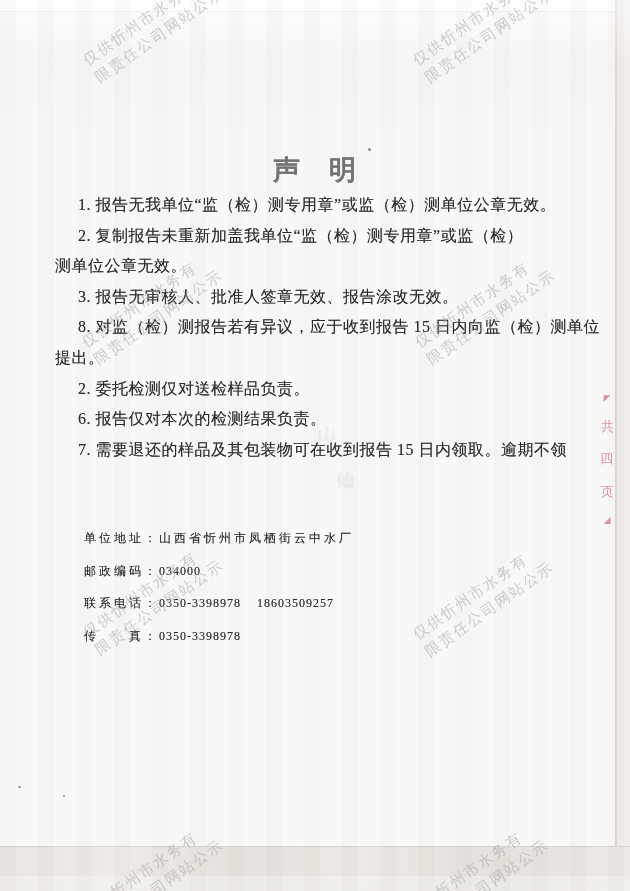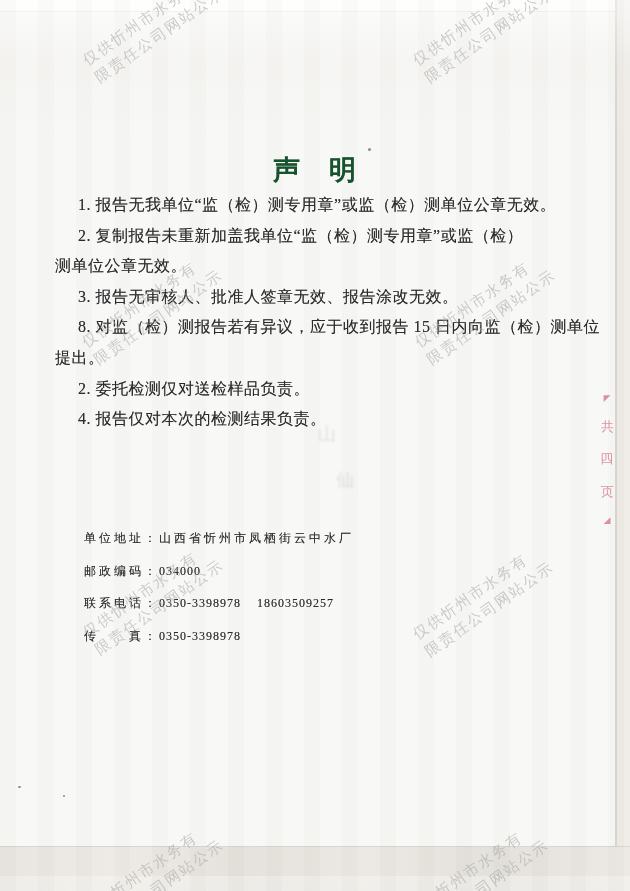--- a/index.html
+++ b/index.html
@@ -21,21 +21,21 @@
     background:#efece8;border-left:2px solid #d9d5cf;}
   .edge-bottom{position:absolute;left:0;top:846px;width:100%;height:45px;z-index:1;
     border-top:1px solid #d8d4cd;
     background:linear-gradient(90deg,#e8e5e0,#edeae5 18%,#e4e1db 38%,#ebe8e3 58%,#e3e0da 78%,#ece9e5);}
   .edge-bottom::after{content:"";position:absolute;left:0;bottom:0;width:100%;height:16px;
     background:rgba(250,250,248,.38);}
   .content{position:absolute;inset:0;z-index:3;text-shadow:0 0 .5px rgba(40,40,42,.45);}
   .title{
     position:absolute;left:55px;top:152px;width:520px;text-align:center;
     font-family:"Liberation Sans","DejaVu Sans",sans-serif;
-    font-size:27px;font-weight:bold;letter-spacing:1px;color:#14532d;
+    font-size:27px;font-weight:bold;letter-spacing:1px;color:#737373;
   }
   .statements{position:absolute;left:55px;top:190px;width:530px;font-size:16px;letter-spacing:.5px;}
   .statements .line{height:30.6px;line-height:30.6px;white-space:nowrap;}
   .statements .indent{padding-left:23px;}
   .contact{position:absolute;left:84px;top:522px;font-size:12px;letter-spacing:3px;}
   .contact .line{height:32.5px;line-height:32.5px;white-space:nowrap;}
   .contact .v-num{letter-spacing:1px;text-align:right;}
   .contact .gap{margin-left:16px;}
   .wm-layer{position:absolute;inset:0;z-index:5;pointer-events:none;}
   .wm{
@@ -66,21 +66,22 @@
   <div class="content">
     <div class="title">声　明</div>
     <div class="statements">
         <div class="line indent">1. 报告无我单位“监（检）测专用章”或监（检）测单位公章无效。</div>
         <div class="line indent">2. 复制报告未重新加盖我单位“监（检）测专用章”或监（检）</div>
         <div class="line">测单位公章无效。</div>
         <div class="line indent">3. 报告无审核人、批准人签章无效、报告涂改无效。</div>
         <div class="line indent">8. 对监（检）测报告若有异议，应于收到报告 15 日内向监（检）测单位</div>
         <div class="line">提出。</div>
         <div class="line indent">2. 委托检测仅对送检样品负责。</div>
-        <div class="line indent">4. 报告仅对本次的检测结果负责。</div>
+        <div class="line indent">6. 报告仅对本次的检测结果负责。</div>
+        <div class="line indent">7. 需要退还的样品及其包装物可在收到报告 15 日内领取。逾期不领</div>
       </div>
     <div class="contact">
         <div class="line"><span class="lab">单位地址：</span><span class="v-cjk">山西省忻州市凤栖街云中水厂</span></div>
         <div class="line"><span class="lab">邮政编码：</span><span class="v-num">034000</span></div>
         <div class="line"><span class="lab">联系电话：</span><span class="v-num">0350-3398978</span><span class="v-num gap">18603509257</span></div>
         <div class="line"><span class="lab">传　　真：</span><span class="v-num">0350-3398978</span></div>
       </div>
   </div>
 
   <div class="wm-layer">

